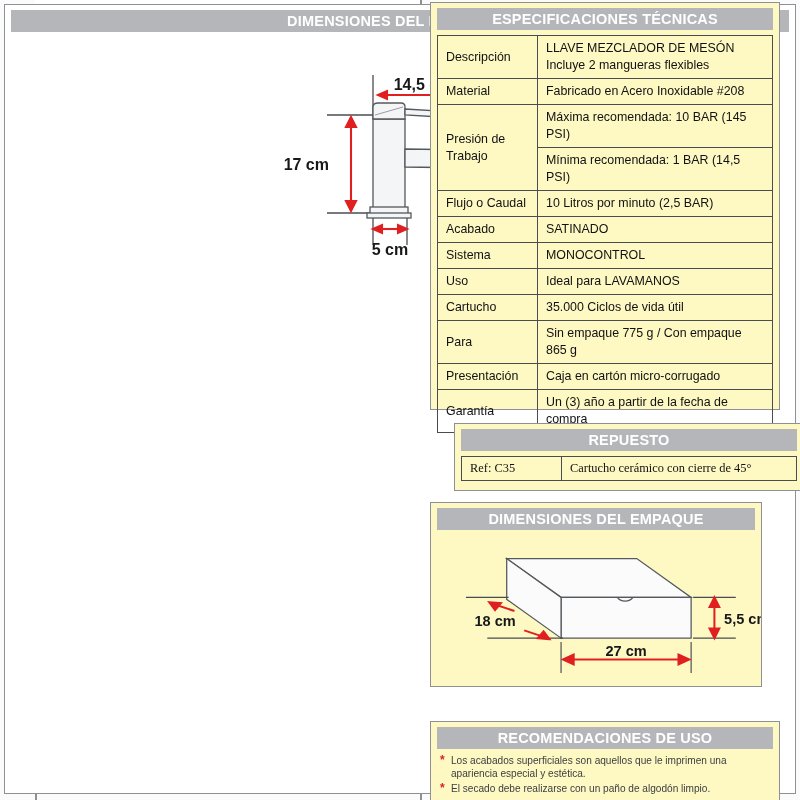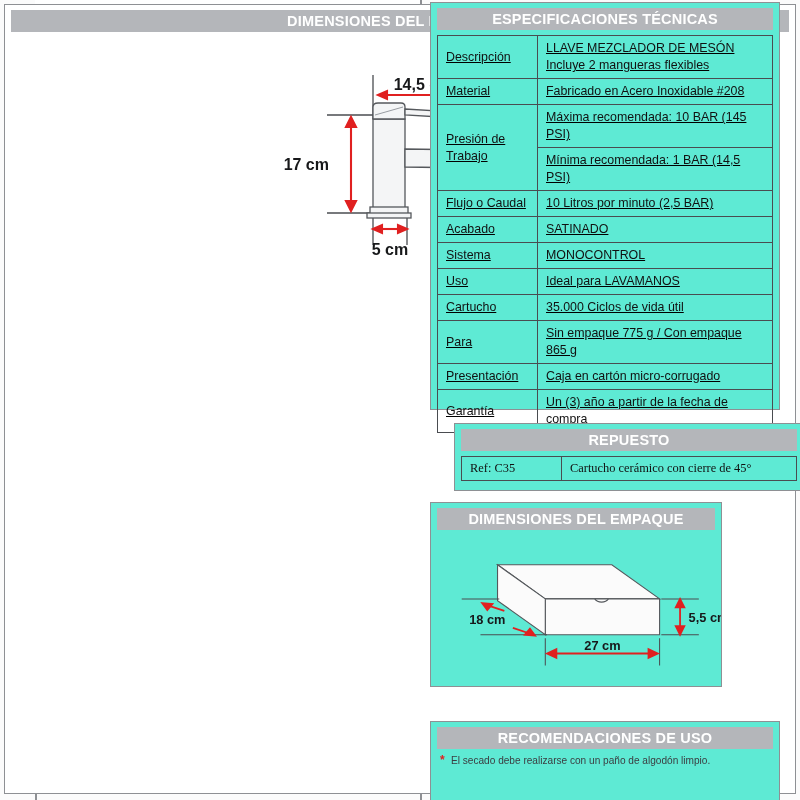--- a/index.html
+++ b/index.html
@@ -7,21 +7,21 @@
     width: 800px; height: 800px;
     background: #ffffff;
     font-family: "Liberation Sans", sans-serif;
     overflow: hidden;
   }
   .sheet { position: relative; width: 800px; height: 800px; background: #fbfbfb; }
 
   
   .panel {
     position: absolute;
-    background: #5eead4;
+    background: #fef9c3;
     border: 1.5px solid #8e9094;
   }
   .bar {
     background: #b4b6ba;
     color: #ffffff;
     font-weight: bold;
     text-align: center;
     letter-spacing: .2px;
     font-size: 14.5px;
     line-height: 22px;
@@ -51,25 +51,25 @@
     color: #111; text-align: center; margin-top: -1px;
   }
 
   
   #dim-prod-panel { left: 35px; top: 523px; width: 385px; height: 277px; border: none; }
   #dim-prod-inner { position: absolute; left: 4px; top: 4px; right: 4px; bottom: 6px; border: 1.5px solid #8e9094; background:#fff; }
 
   
   #spec-panel { left: 430px; top: 2px; width: 350px; height: 408px; }
   #rep-panel  { left: 430px; top: 423px; width: 350px; height: 68px; margin-left: 24px; }
-  #pack-panel { left: 430px; top: 502px; width: 292px; height: 185px; }
+  #pack-panel { left: 430px; top: 502px; width: 332px; height: 185px; }
   #rec-panel  { left: 430px; top: 694px; width: 350px; height: 104px; margin-top: 27px; }
 
   
-  table.spec { width: calc(100% - 12px); margin: 0 6px 4px 6px; border-collapse: collapse; text-decoration: underline; }
+  table.spec { width: calc(100% - 12px); margin: 0 6px 4px 6px; border-collapse: collapse; }
   table.spec td {
     border: 1.2px solid #4a4c50;
     font-size: 12.4px;
     color: #111;
     padding: 4px 8px;
     vertical-align: middle;
     line-height: 17px;
   }
   td.k { width: 100px; }
   td.v { width: auto; }
@@ -395,17 +395,18 @@
 
       <text x="66" y="92" text-anchor="middle" font-family="Liberation Sans, sans-serif" font-size="15" font-weight="bold" fill="#17181a">18 cm</text>
       <text x="302" y="89" text-anchor="start" font-family="Liberation Sans, sans-serif" font-size="15" font-weight="bold" fill="#17181a">5,5 cm</text>
       <text x="201" y="122" text-anchor="middle" font-family="Liberation Sans, sans-serif" font-size="15" font-weight="bold" fill="#17181a">27 cm</text>
     </svg>
   </div>
 
   <div class="panel" id="rec-panel">
     <div class="bar">RECOMENDACIONES DE USO</div>
     <ul class="recs">
+      <li>Los acabados superficiales son aquellos que le imprimen una apariencia especial y estética.</li>
       <li>El secado debe realizarse con un paño de algodón limpio.</li>
     </ul>
   </div>
 
 </div>
 
 </body></html>

